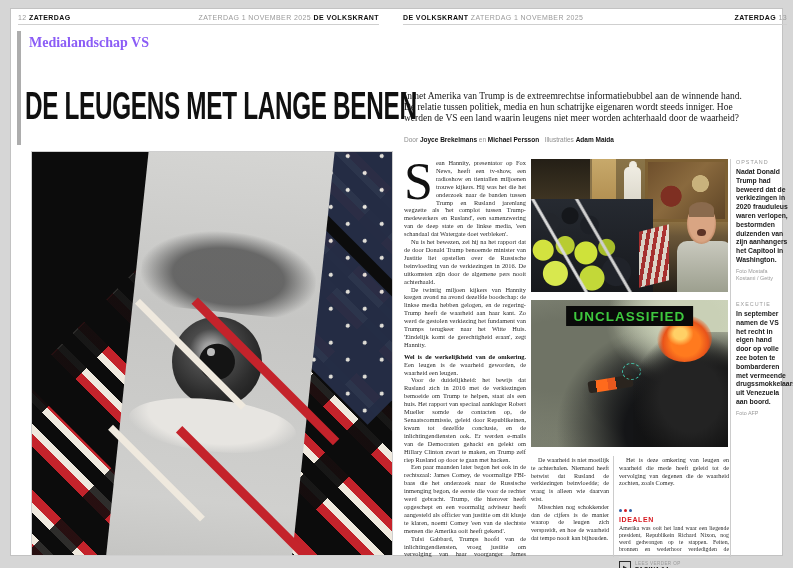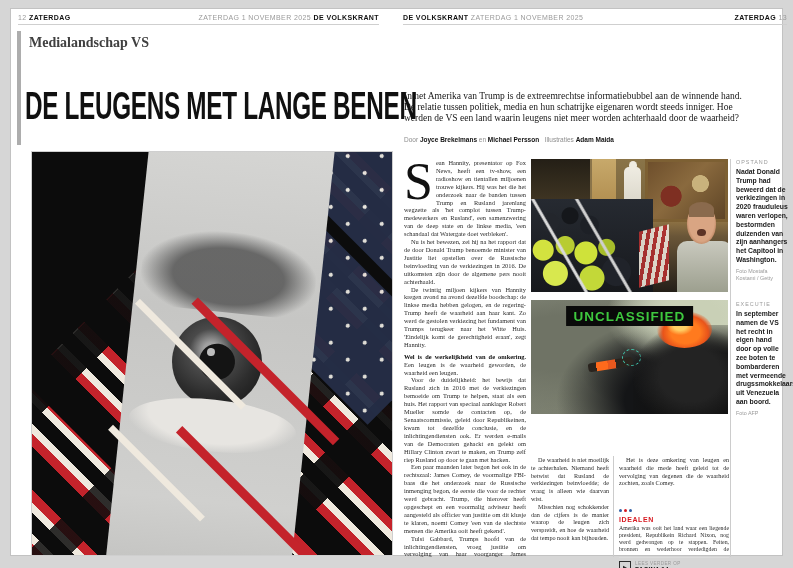--- a/index.html
+++ b/index.html
@@ -7,21 +7,21 @@
   .spread{position:absolute;left:10px;top:8px;width:773px;height:548px;background:#ffffff;border:1px solid #c2c2c2;box-sizing:border-box;}
   .abs{position:absolute;}
 
   
   .pghead{font-family:"Liberation Sans",sans-serif;font-size:7px;letter-spacing:.4px;color:#9a9a9a;white-space:nowrap;}
   .pghead b{color:#111;font-weight:bold;}
   .hrule{height:1px;background:#cfcfcf;}
 
   
   .kickbar{width:4px;background:#adadad;}
-  .kicker{font-family:"Liberation Serif",serif;font-weight:bold;font-size:14px;color:#404040;}
+  .kicker{font-family:"Liberation Serif",serif;font-weight:bold;font-size:14px;color:#8b5cf6;}
   .headline{font-family:"Liberation Sans",sans-serif;font-weight:bold;font-size:38px;color:#101010;white-space:nowrap;transform:scaleX(.64);transform-origin:left top;letter-spacing:-.5px;}
 
   
   .art{left:20px;top:142px;width:360px;height:403px;background:#0c0c0c;overflow:hidden;border:1px solid #cfcfcf;}
   .art .lay{position:absolute;}
   .rotw{left:-200px;top:-178px;width:760px;height:760px;transform:rotate(45deg);}
   .base{left:0;top:0;right:0;bottom:0;background:
     repeating-linear-gradient(90deg, rgba(12,12,12,.95) 0 34px, transparent 34px 122px, rgba(12,12,12,.85) 122px 154px, transparent 154px 262px),
     repeating-linear-gradient(90deg, transparent 0 198px, rgba(12,12,12,.9) 198px 228px, transparent 228px 430px),
     repeating-linear-gradient(0deg, #0c0c0c 0 16px, #c4232b 16px 25px, #efe9de 25px 32px, #0c0c0c 32px 47px, #efe9de 47px 54px, #c4232b 54px 63px, #0c0c0c 63px 78px);}
@@ -213,21 +213,21 @@
     <div class="abs door"></div>
     <div class="abs niche"></div>
     <div class="abs statue"></div>
     <div class="abs painting"></div>
     <div class="abs crowd"></div>
     <div class="abs flag"></div>
     <div class="abs manbody"></div>
     <div class="abs manhead"></div>
   </div>
 
-  <div class="abs photo p2" style="left:520px;top:291px;width:197px;height:114px;">
+  <div class="abs photo p2" style="left:520px;top:291px;width:197px;height:147px;">
     <div class="abs smoke"></div>
     <div class="abs flame"></div>
     <div class="abs boat"></div>
     <div class="abs reticle"></div>
     <div class="abs banner">
       <span>UNCLASSIFIED</span>
     </div>
   </div>
 
   <div class="abs col" style="left:520px;top:447px;width:78px;height:101px;font-size:6.2px;line-height:7.8px;">

